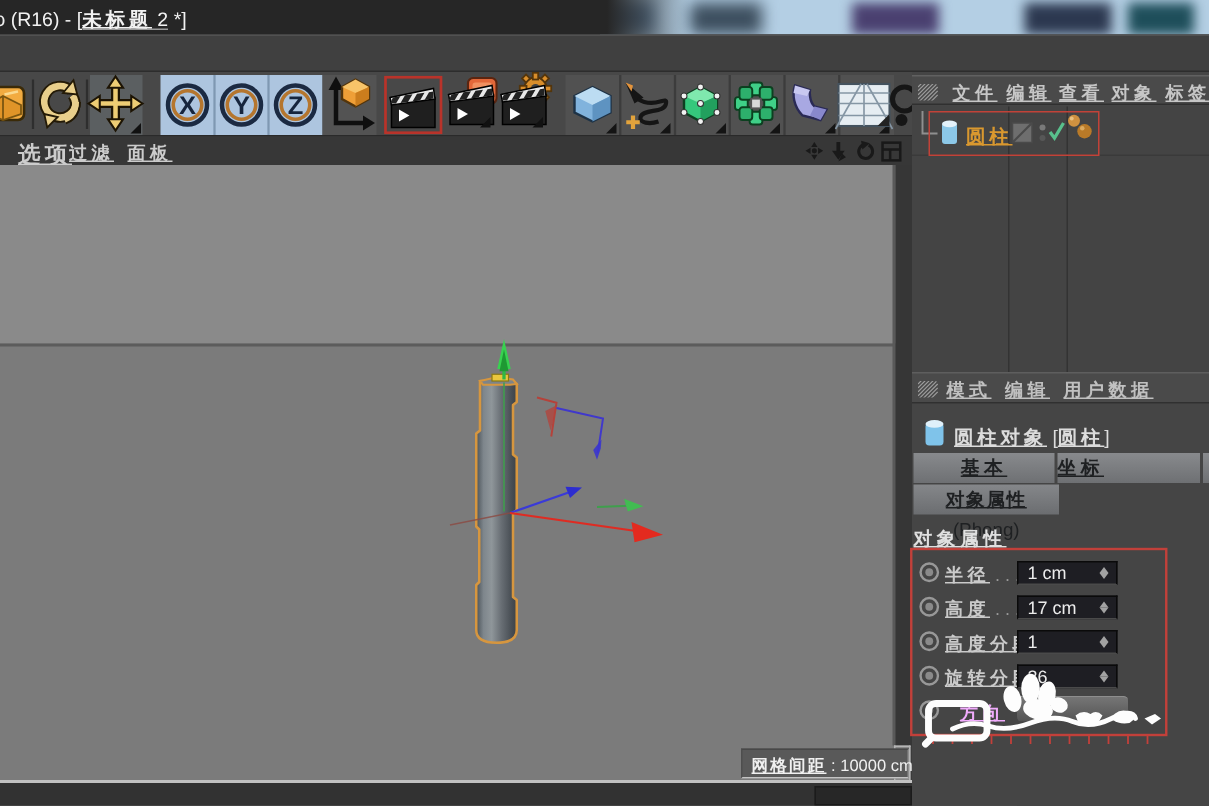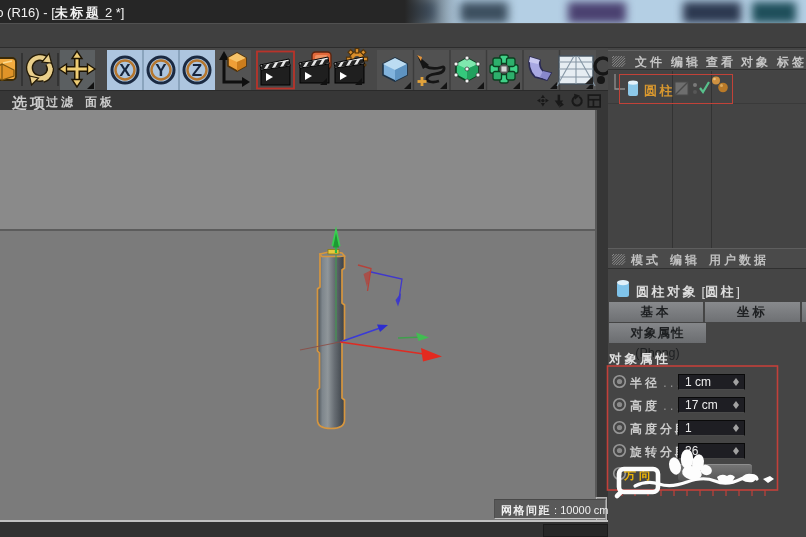--- a/index.html
+++ b/index.html
@@ -1,20 +1,20 @@
 <!DOCTYPE html>
 <html><head>
 <meta charset="utf-8">
 <style>
   * { margin:0; padding:0; box-sizing:border-box; }
   html,body { width:806px; height:537px; overflow:hidden; background:#3b3b3b;
     font-family:"Liberation Sans", sans-serif; }
   .abs { position:absolute; }
   #page { position:relative; width:806px; height:537px; overflow:hidden; }
-  .cjk { letter-spacing:3px; white-space:pre; font-weight:bold; }
+  .cjk { letter-spacing:3px; white-space:pre; font-weight:bold;text-decoration:underline; }
   .vbox { width:67px; height:16px; background:#1e1e23; border:1px solid #0a0a0a;
     border-bottom-color:#4a4a4a; color:#ececec; font-size:12px; line-height:15px;
     padding-left:6px; }
   .vbox::before { content:""; position:absolute; right:5px; top:3px; width:0; height:0;
     border-left:3.5px solid transparent; border-right:3.5px solid transparent;
     border-bottom:4.5px solid #a2a2a2; }
   .vbox::after { content:""; position:absolute; right:5px; bottom:3px; width:0; height:0;
     border-left:3.5px solid transparent; border-right:3.5px solid transparent;
     border-top:4.5px solid #a2a2a2; }
 </style>
@@ -387,21 +387,21 @@
       <span class="abs cjk" style="left:101px">用户数据</span>
     </div>
 
     <svg class="abs" style="left:616px;top:279px" width="14" height="19" viewBox="0 0 14 19">
       <rect x="1" y="3" width="12" height="15" rx="2.5" fill="#7fc3ea"></rect>
       <ellipse cx="7" cy="3.6" rx="6" ry="2.6" fill="#dff0fa"></ellipse>
     </svg>
     <div class="abs" style="left:636px;top:283px;font-size:13px;color:#dcdcdc"><span class="cjk" style="letter-spacing:2.5px">圆柱对象</span> [<span class="cjk" style="letter-spacing:2.5px">圆柱</span>]</div>
 
     <div class="abs" style="left:609px;top:302px;width:94px;height:20px;background:linear-gradient(180deg,#888a8d,#6e7073);color:#1e2022;font-size:12.5px;text-align:center;line-height:20px"><span class="cjk">基本</span></div>
-    <div class="abs" style="left:705px;top:302px;width:95px;height:20px;background:linear-gradient(180deg,#888a8d,#6e7073);color:#1e2022;font-size:12.5px;text-align:center;line-height:20px"><span class="cjk">坐标</span></div>
+    <div class="abs" style="left:705px;top:302px;width:95px;height:20px;background:linear-gradient(180deg,#888a8d,#6e7073);color:#1e2022;font-size:12.5px;text-align:left;line-height:20px"><span class="cjk">坐标</span></div>
     <div class="abs" style="left:802px;top:302px;width:4px;height:20px;background:linear-gradient(180deg,#888a8d,#6e7073)"></div>
     <div class="abs" style="left:609px;top:323px;width:97px;height:20px;background:linear-gradient(180deg,#85878a,#6b6d70);color:#1e2022;font-size:12.5px;text-align:center;line-height:20px"><span class="cjk" style="letter-spacing:1px">对象属性</span>(Phong)</div>
 
     <div class="abs" style="left:609px;top:351px;font-size:12.5px;font-weight:bold;color:#e0e0e0"><span class="cjk">对象属性</span></div>
     <div id="attrrows" style="position:absolute;left:608px;top:367px;width:198px;height:120px">
 
       <div class="abs row" style="top:8px"></div>
       <svg class="abs" style="left:4px;top:7px" width="15" height="15">
           <circle cx="7.5" cy="7.5" r="5.8" fill="#454545" stroke="#989898" stroke-width="1.6"></circle>
           <circle cx="7.5" cy="7.5" r="2.6" fill="#8a8a8a"></circle>
@@ -427,21 +427,21 @@
           <circle cx="7.5" cy="7.5" r="5.8" fill="#454545" stroke="#989898" stroke-width="1.6"></circle>
           <circle cx="7.5" cy="7.5" r="2.6" fill="#8a8a8a"></circle>
         </svg>
       <div class="abs" style="left:22px;top:77px;font-size:12px;color:#cacaca"><span class="cjk">旋转分段</span></div>
       <div class="abs vbox" style="left:70px;top:76px">36</div>
 
       <svg class="abs" style="left:4px;top:99px" width="15" height="15">
           <circle cx="7.5" cy="7.5" r="5.8" fill="#454545" stroke="#989898" stroke-width="1.6"></circle>
           <circle cx="7.5" cy="7.5" r="2.6" fill="#8a8a8a"></circle>
         </svg>
-      <div class="abs" style="left:16px;top:100px;font-size:12px;color:#eab308"><span class="cjk">方向</span></div>
+      <div class="abs" style="left:32px;top:100px;font-size:12px;color:#f0abfc"><span class="cjk">方向</span></div>
       <div class="abs" style="left:70px;top:97px;width:74px;height:17px;background:linear-gradient(180deg,#757575,#545454);border-radius:3px;border-top:1px solid #8e8e8e"></div>
     </div>
 
     <svg class="abs" style="left:600px;top:360px" width="206" height="140" viewBox="0 0 206 140">
       <rect x="7.5" y="6" width="170" height="124" fill="none" stroke="#c2403a" stroke-width="1.6"></rect>
       <g stroke="#c2403a" stroke-width="1.2">
         <line x1="22" y1="130" x2="22" y2="136"></line>
           <line x1="35" y1="130" x2="35" y2="136"></line>
         <line x1="48" y1="130" x2="48" y2="136"></line>
           <line x1="61" y1="130" x2="61" y2="136"></line>

